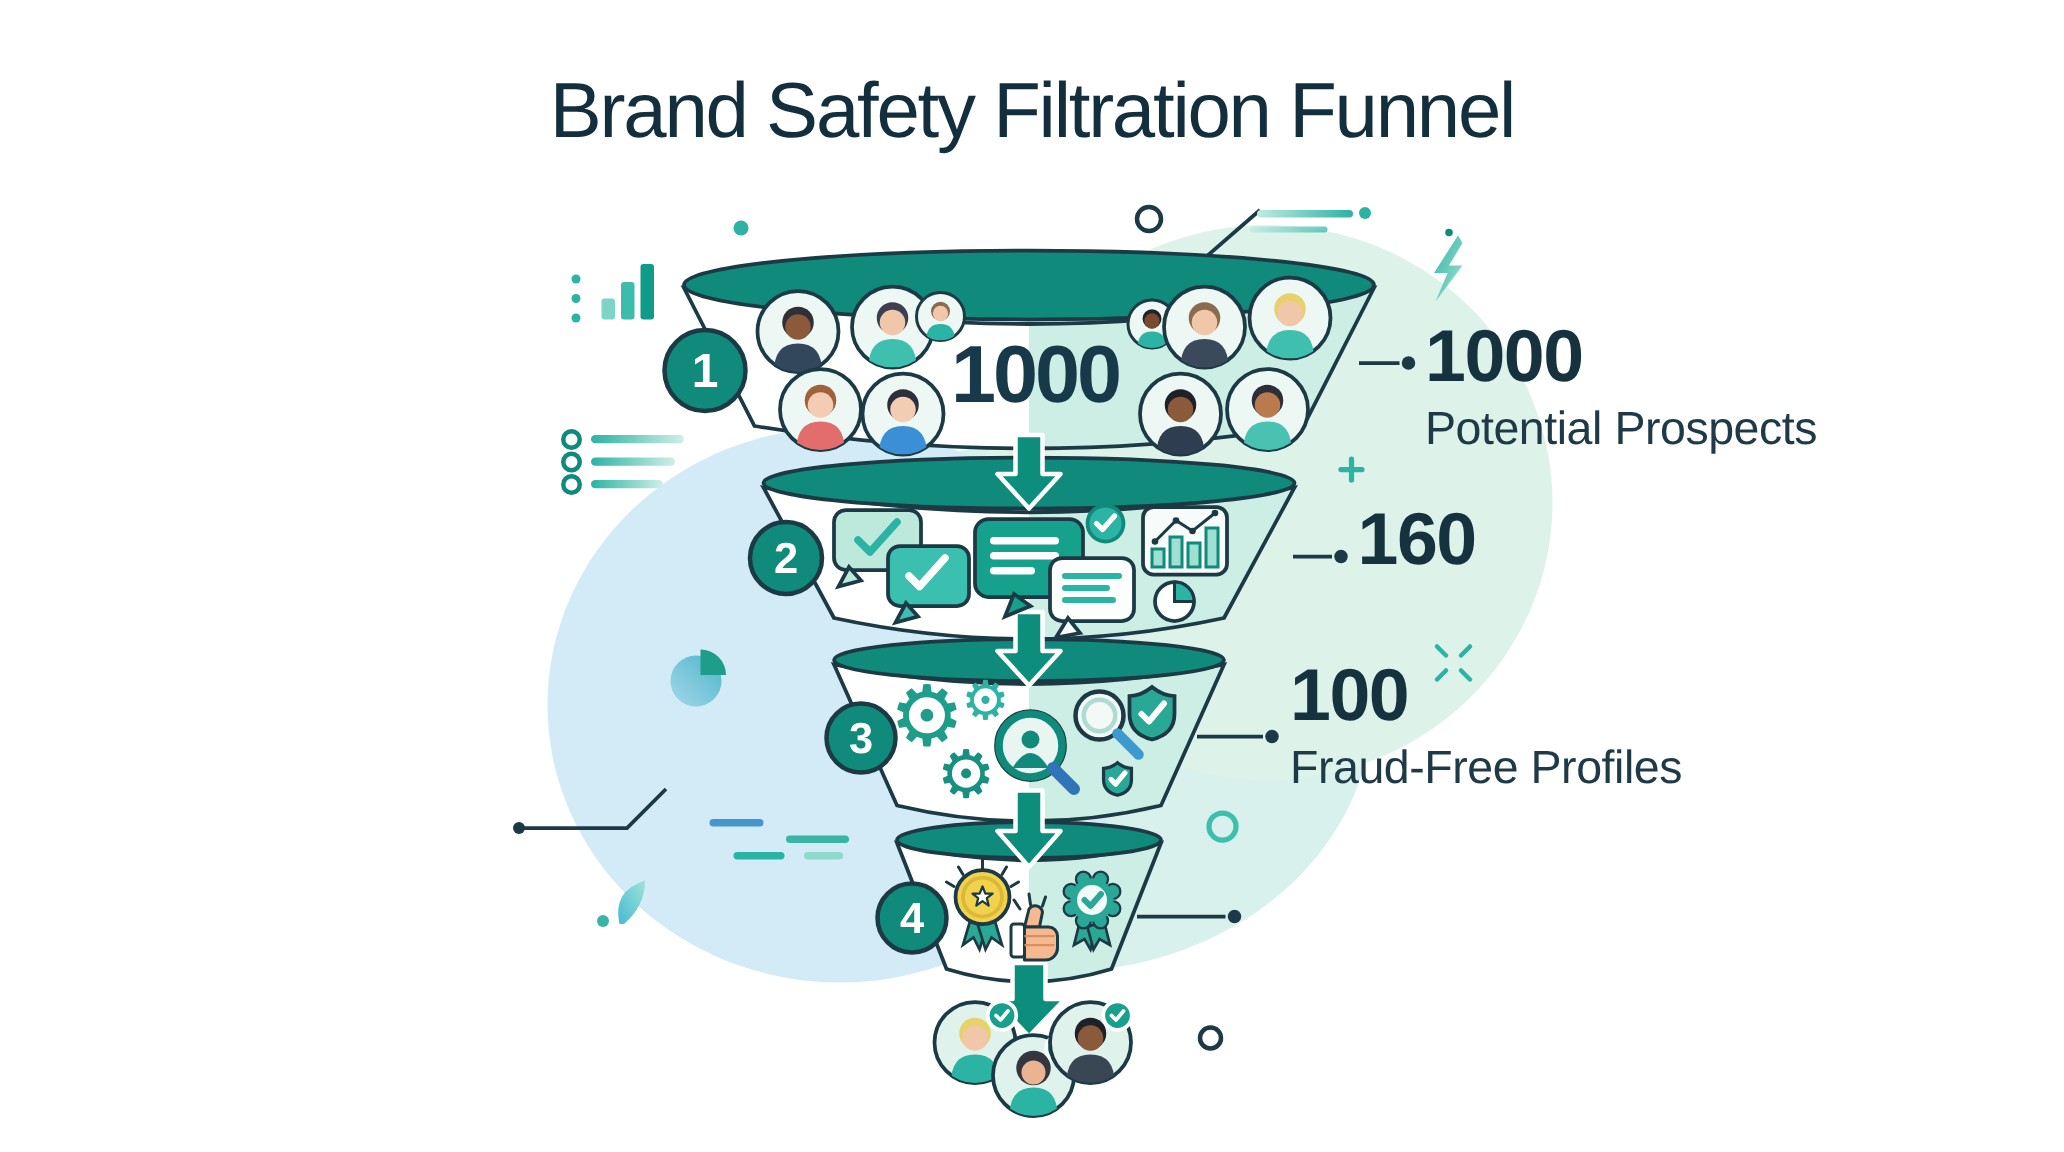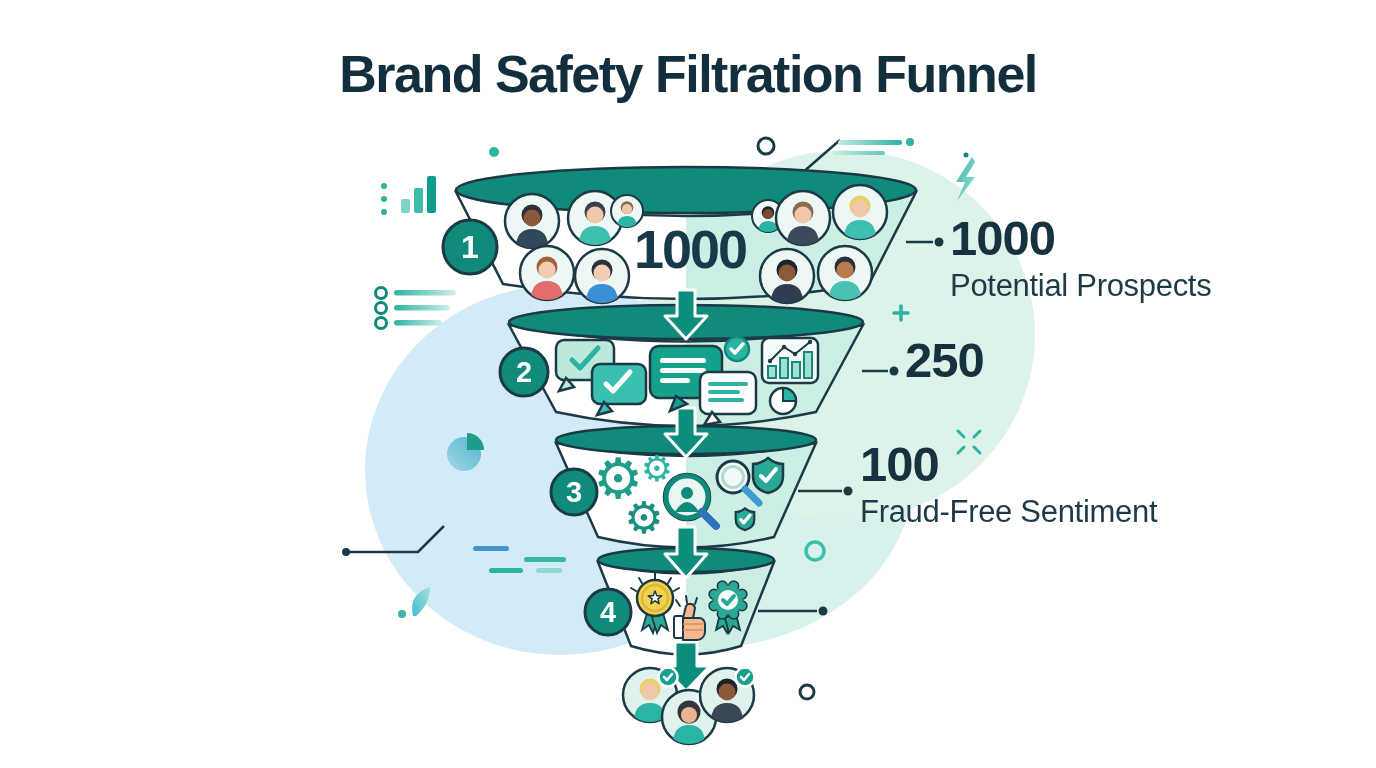--- a/index.html
+++ b/index.html
@@ -1,19 +1,19 @@
 <!DOCTYPE html>
 <html><head>
 <meta charset="utf-8">
 <style>
   html,body{margin:0;padding:0;background:#ffffff;}
   .canvas{position:relative;width:1376px;height:768px;background:#ffffff;overflow:hidden;
           font-family:"Liberation Sans",sans-serif;}
   .title{position:absolute;left:0;right:0;top:44px;margin:0;text-align:center;
-         font-size:52px;font-weight:700;letter-spacing:-1.5px;color:#132F3D;}
+         font-size:52px;font-weight:400;letter-spacing:-1.5px;color:#132F3D;}
   .art{position:absolute;left:0;top:0;}
   .callout{position:absolute;color:#16323F;}
   .callout .val{font-size:49px;font-weight:800;letter-spacing:-1px;line-height:1;}
   .callout .lbl{font-size:31px;font-weight:500;color:#1E3A47;margin-top:5px;letter-spacing:-0.3px;}
   svg text.badge{font-weight:bold;fill:#ffffff;}
   svg text.inner-val{font-weight:800;fill:#17394A;letter-spacing:-2px;}
   svg text.gear{font-family:"DejaVu Sans","Liberation Sans",sans-serif;}
 </style>
 </head>
 <body>
@@ -411,19 +411,19 @@
           </g>
         </g>
     </g>
   </svg>
 
   <div class="callout" style="left:950px;top:214px">
     <div class="val">1000</div>
     <div class="lbl">Potential Prospects</div>
   </div>
   <div class="callout" style="left:905px;top:336px">
-    <div class="val">250</div>
+    <div class="val">160</div>
   </div>
   <div class="callout" style="left:860px;top:440px">
     <div class="val">100</div>
-    <div class="lbl">Fraud-Free Sentiment</div>
+    <div class="lbl">Fraud-Free Profiles</div>
   </div>
 </div>
 
 </body></html>

